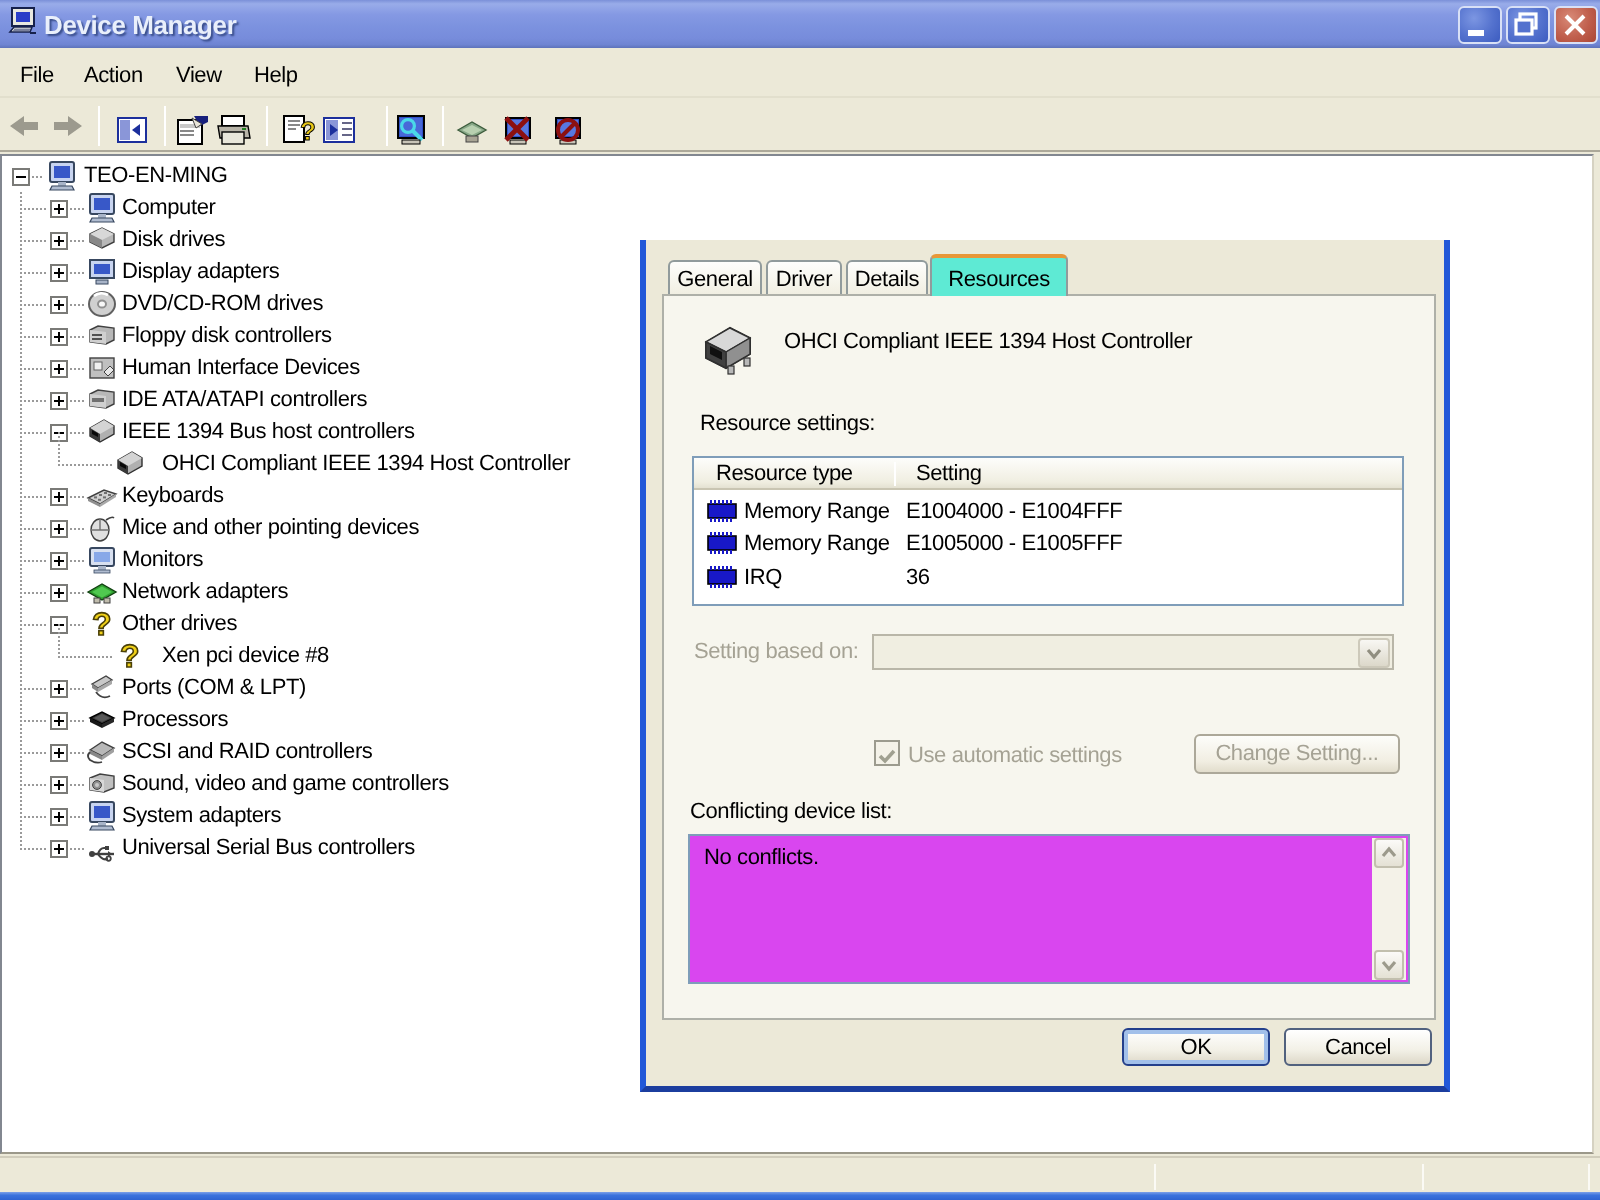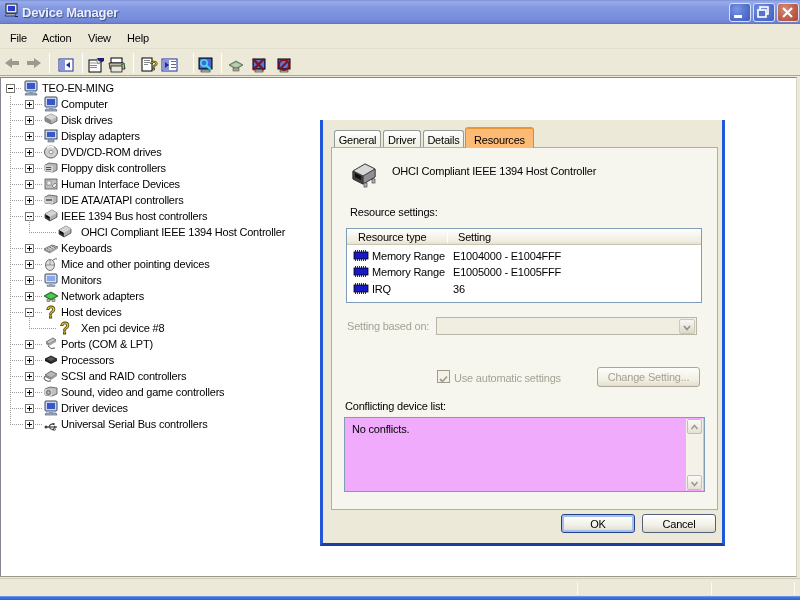--- a/index.html
+++ b/index.html
@@ -36,39 +36,39 @@
 
 #dlg{left:320px;top:93px;width:405px;height:453px}
 #dlgtb{position:absolute;left:0;top:0;width:405px;height:27px;border-radius:6px 6px 0 0;background:linear-gradient(180deg,#2b50b8 0%,#3468e8 8%,#2a60e8 16%,#1450dc 35%,#0c46d4 65%,#0a3ec2 88%,#2458c4 96%,#3566cd 100%)}
 #dlgtb .ttl{position:absolute;left:9px;top:6px;font-size:13px;font-weight:bold;color:#fff;text-shadow:1px 1px 1px #12287c}
 .dcap{position:absolute;top:4px;width:20px;height:20px;border:1px solid #e8effc;border-radius:3px;color:#fff;font-weight:bold;text-align:center}
 #bhelp{left:357px;background:radial-gradient(circle at 35% 30%,#5c82ea 0%,#3a60d4 55%,#2348b8 100%)}
 #bx{left:379px;background:radial-gradient(circle at 35% 30%,#ea8660 0%,#d4542e 55%,#b03818 100%)}
 #dlgbody{position:absolute;left:0;top:27px;width:405px;height:426px;background:#ECE9D8;border-left:3px solid #2258d8;border-right:3px solid #2258d8;border-bottom:3px solid #1b3d9e}
 
 .tab{position:absolute;top:10px;height:17px;background:linear-gradient(#fefefc,#f1efe2);border:1px solid #919B9C;border-bottom:none;border-radius:3px 3px 0 0;font-size:11px;text-align:center;padding-top:3px;color:#000}
-#tabR{top:7px;height:21px;background:#fdba74;border-top:2px solid #e79738;z-index:3;padding-top:5px}
+#tabR{top:7px;height:21px;background:#5eead4;border-top:2px solid #e79738;z-index:3;padding-top:5px}
 #panel{position:absolute;left:8px;top:27px;width:387px;height:363px;background:#f7f6ee;border:1px solid #aeb0a8;z-index:2}
 
 .p11{font-size:11px;color:#000;position:absolute}
 .gray{color:#a5a294}
 #rlist{position:absolute;left:14px;top:80px;width:356px;height:75px;background:#fff;border:1px solid #7F9DB9}
 #rhead{position:absolute;left:0;top:0;width:100%;height:16px;background:linear-gradient(#fdfdfb,#f0eee1 80%,#e4e1d2);border-bottom:1px solid #c9c5b2;font-size:11px}
 #rhead .c1{position:absolute;left:11px;top:2px}
 #rhead .c2{position:absolute;left:111px;top:2px}
 #rhead .sep{position:absolute;left:100px;top:2px;width:1px;height:12px;background:#c9c5b2;border-right:1px solid #fff}
 .rrow{position:absolute;left:0;width:100%;height:16px;font-size:11px}
 .rrow .t1{position:absolute;left:25px;top:2px}
 .rrow .t2{position:absolute;left:106px;top:2px}
 .chip{position:absolute;left:6px;top:2px;width:16px;height:11px}
 #combo{position:absolute;left:104px;top:169px;width:261px;height:18px;background:#f0eee1;border:1px solid #b9b6a8}
 #combo .btn{position:absolute;right:1px;top:1px;width:16px;height:15px;background:linear-gradient(#f8f7f3,#dcd8ca);border:1px solid #cdc9ba;border-radius:2px}
 #chk{position:absolute;left:105px;top:222px;width:13px;height:13px;background:#f4f2e8;border:1px solid #9c9b8e}
 #chgbtn{position:absolute;left:265px;top:219px;width:103px;height:20px;background:linear-gradient(#fdfdfa,#f1eee2 70%,#e2ddcc);border:1px solid #aca899;border-radius:3px;font-size:11px;text-align:center;padding-top:3px;color:#a5a294}
-#conf{position:absolute;left:12px;top:269px;width:361px;height:75px;background:#f0abfc;border:1px solid #7F9DB9}
+#conf{position:absolute;left:12px;top:269px;width:361px;height:75px;background:#d946ef;border:1px solid #7F9DB9}
 #sbar{position:absolute;right:1px;top:1px;width:17px;height:71px;background:#f4f2e8}
 .sbtn{position:absolute;left:1px;width:15px;height:15px;background:linear-gradient(#fbfaf8,#e4e1d4);border:1px solid #c2bfae;border-radius:2px}
 
 .dbtn{position:absolute;width:74px;height:19px;border-radius:3px;font-size:11px;text-align:center;padding-top:3px;line-height:12px;background:linear-gradient(#fff,#f2f0e6 60%,#ddd8c8);color:#000}
 #okbtn{left:238px;top:394px;border:1px solid #24408c;box-shadow:inset 0 0 0 2px #a2c0ea}
 #cancelbtn{left:319px;top:394px;border:1px solid #51617e}
 </style></head><body>
 <div id="scr">
 
   <div class="abs" id="tb">
@@ -340,21 +340,21 @@
           </svg></span>
         <span class="lbl" style="left:60px">Network adapters</span>
       </div>
       <div class="trow" style="left:0;top:226px;width:795px">
         <div class="exp " style="left:24px;top:4px"></div>
         <div class="hdot" style="left:9px;top:8px;width:14px"></div>
         <div class="hdot" style="left:34px;top:8px;width:7px"></div>
         <span class="ticn" style="left:42px"><svg width="16" height="16" viewBox="0 0 16 16">
             <text x="3" y="13.5" font-size="16" font-weight="bold" fill="#f0d018" stroke="#4a4008" stroke-width=".8" font-family="Liberation Sans">?</text>
           </svg></span>
-        <span class="lbl" style="left:60px">Host devices</span>
+        <span class="lbl" style="left:60px">Other drives</span>
       </div>
       <div class="trow" style="left:0;top:242px;width:795px">
         <div class="hdot" style="left:28px;top:8px;width:27px"></div>
         <span class="ticn" style="left:56px"><svg width="16" height="16" viewBox="0 0 16 16">
             <text x="3" y="13.5" font-size="16" font-weight="bold" fill="#f0d018" stroke="#4a4008" stroke-width=".8" font-family="Liberation Sans">?</text>
           </svg></span>
         <span class="lbl" style="left:80px">Xen pci device #8</span>
       </div>
       <div class="trow" style="left:0;top:258px;width:795px">
         <div class="exp plus" style="left:24px;top:4px"></div>
@@ -407,21 +407,21 @@
       <div class="trow" style="left:0;top:322px;width:795px">
         <div class="exp plus" style="left:24px;top:4px"></div>
         <div class="hdot" style="left:9px;top:8px;width:14px"></div>
         <div class="hdot" style="left:34px;top:8px;width:7px"></div>
         <span class="ticn" style="left:42px"><svg width="16" height="16" viewBox="0 0 16 16">
             <rect x="2" y="1" width="12" height="10" rx="1" fill="#c8d4f0" stroke="#384860"></rect>
             <rect x="4" y="3" width="8" height="6" fill="#3858c8"></rect>
             <rect x="6" y="11" width="4" height="2" fill="#a8b4c8"></rect>
             <path d="M3 13 h10 l1 2 h-12 z" fill="#b0bcd0" stroke="#384860" stroke-width=".6"></path>
           </svg></span>
-        <span class="lbl" style="left:60px">Driver devices</span>
+        <span class="lbl" style="left:60px">System adapters</span>
       </div>
       <div class="trow" style="left:0;top:338px;width:795px">
         <div class="exp plus" style="left:24px;top:4px"></div>
         <div class="hdot" style="left:9px;top:8px;width:14px"></div>
         <div class="hdot" style="left:34px;top:8px;width:7px"></div>
         <span class="ticn" style="left:42px"><svg width="16" height="16" viewBox="0 0 16 16">
             <circle cx="3" cy="11" r="1.5" fill="#404040"></circle>
             <path d="M3 11 L11 11" stroke="#404040" stroke-width="1.2"></path>
             <path d="M11 11 L14 11" stroke="#404040" stroke-width="1.2"></path>
             <path d="M13 11 l-2-1.5 v3 z" fill="#404040"></path>

